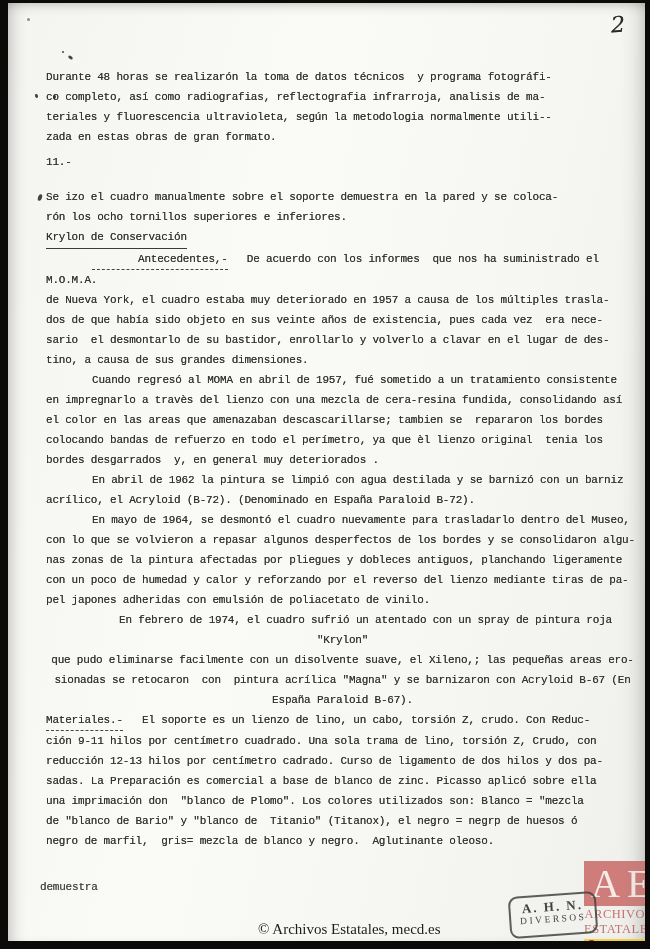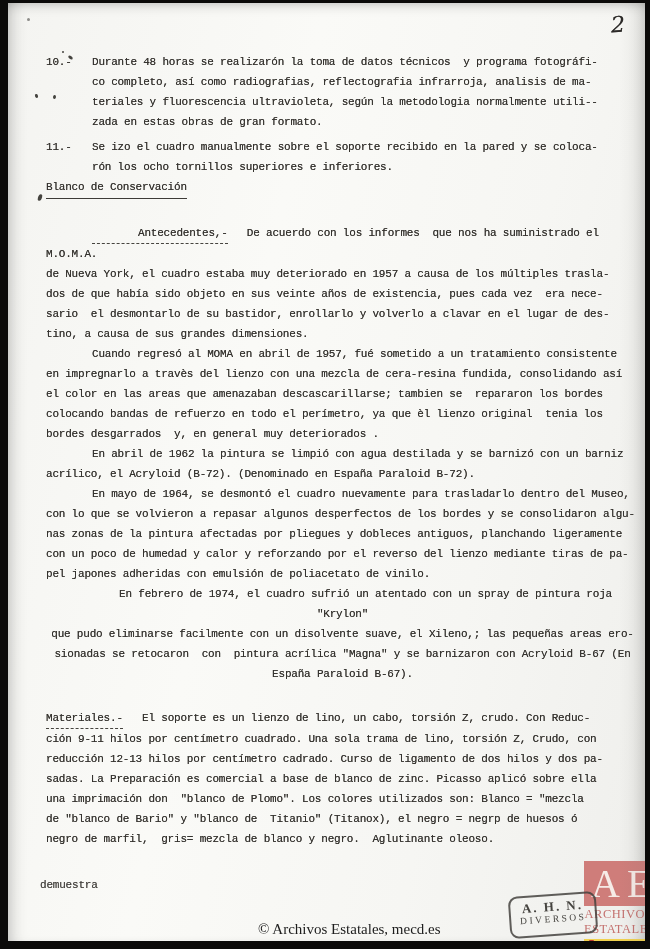--- a/index.html
+++ b/index.html
@@ -21,30 +21,30 @@
   
   .doc{
     position:absolute;left:0;top:0;right:0;z-index:1;
     padding:49px 6px 0 38px;
     font-size:11px;line-height:20px;letter-spacing:-0.2px;
     color:#34322e;text-shadow:0 0 .6px rgba(45,42,38,.75);
   }
   .doc p{margin:0;white-space:pre-wrap;}
   .item{display:flex;}
   .item .num{width:46px;flex:none;}
-  .item .txt{white-space:pre-wrap;flex:1;}
-  .item11{margin-top:5px;}
+  .item .txt{white-space:pre-wrap;flex:1;margin-top:15px;}
+  .item11{margin-top:5px;flex-direction:column;}
   .heading{margin-top:16px;}
   .heading span{display:inline-block;border-bottom:1px solid #3d3b37;padding-bottom:1px;}
   .p-ante{margin-top:4px;text-indent:46px;}
   .p-ind{text-indent:46px;}
   .p-feb{margin-top:4px;text-indent:46px;text-align:center;}
   .p-mat{margin-top:8px;}
   .p-tanto{margin-top:12px;}
-  .lead-dashed{display:inline-block;border-bottom:1.5px dashed #46443f;padding-bottom:0;margin-top:24px;}
+  .lead-dashed{display:inline-block;border-bottom:1.5px dashed #46443f;padding-bottom:0;}
   .final{margin-top:8px;margin-left:-6px;line-height:16px;position:relative;white-space:pre-wrap;}
   .ghost{position:absolute;left:0;top:20px;opacity:.9;filter:blur(.3px);}
 
   
   .pagenum{position:absolute;left:603px;top:9px;z-index:3;
     font-family:"DejaVu Serif",serif;font-size:22px;color:#2c2a28;
     transform:skewX(-12deg) rotate(-4deg);text-shadow:0 0 .5px rgba(40,40,40,.6);}
 
   
   .speck{position:absolute;background:#262420;border-radius:50%;opacity:.85;z-index:2;}
@@ -89,34 +89,33 @@
     <div class="ae-t">ESTATALES</div>
     <div class="ae-flag">
       <span class="crest"></span>
 
     </div>
   </div>
 
   <div class="doc">
 
     <div class="item">
-      <span class="num">10.-</span>
       <span class="txt">Durante 48 horas se realizarón la toma de datos técnicos  y programa fotográfi-
 co completo, así como radiografias, reflectografia infrarroja, analisis de ma-
 teriales y fluorescencia ultravioleta, según la metodologia normalmente utili--
 zada en estas obras de gran formato.</span>
     </div>
 
     <div class="item item11">
       <span class="num">11.-</span>
-      <span class="txt">Se izo el cuadro manualmente sobre el soporte recibido en la pared y se coloca-
+      <span class="txt">Se izo el cuadro manualmente sobre el soporte demuestra en la pared y se coloca-
 rón los ocho tornillos superiores e inferiores.</span>
     </div>
 
-    <p class="heading"><span>Blanco de Conservación</span></p>
+    <p class="heading"><span>Krylon de Conservación</span></p>
 
     <p class="p-ante"><span class="lead-dashed">Antecedentes,-</span><span>   De acuerdo con los informes  que nos ha suministrado el M.O.M.A.
 de Nueva York, el cuadro estaba muy deteriorado en 1957 a causa de los múltiples trasla-
 dos de que había sido objeto en sus veinte años de existencia, pues cada vez  era nece-
 sario  el desmontarlo de su bastidor, enrollarlo y volverlo a clavar en el lugar de des-
 tino, a causa de sus grandes dimensiones.</span></p>
 
     <p class="p-ind">Cuando regresó al MOMA en abril de 1957, fué sometido a un tratamiento consistente
 en impregnarlo a travès del lienzo con una mezcla de cera-resina fundida, consolidando así
 el color en las areas que amenazaban descascarillarse; tambien se  repararon los bordes

